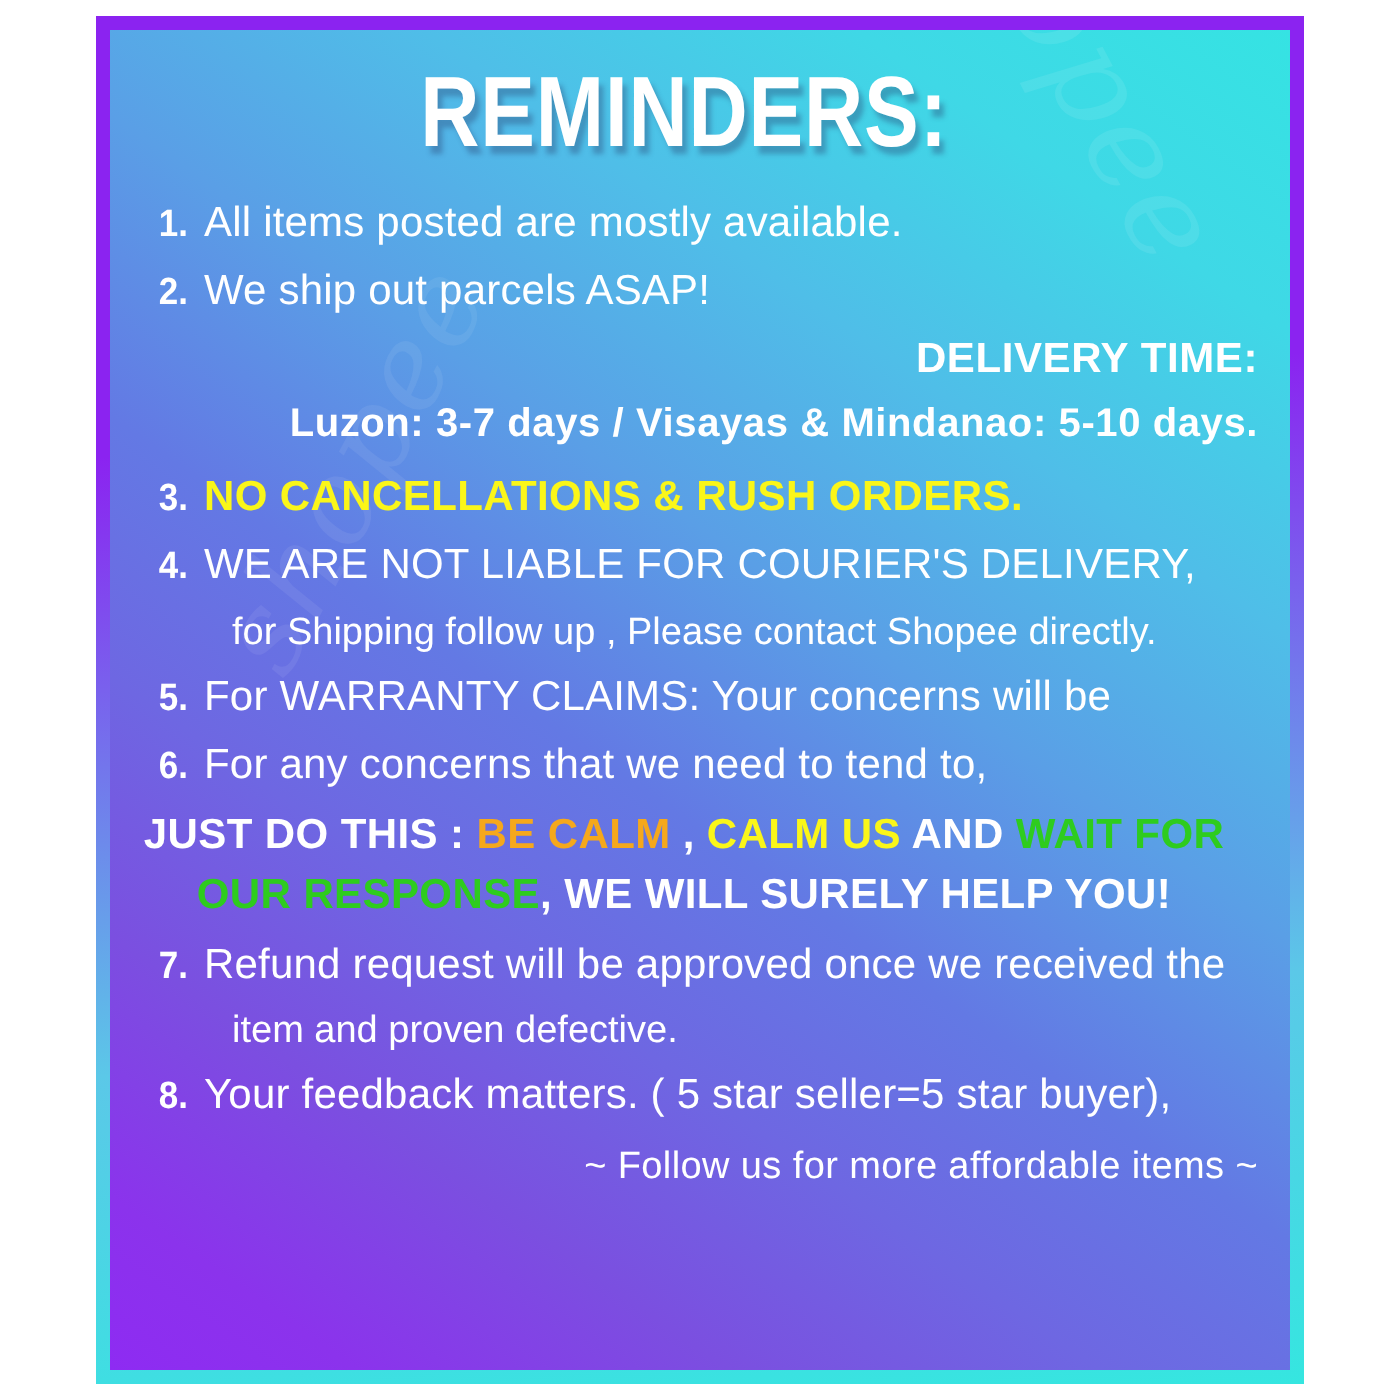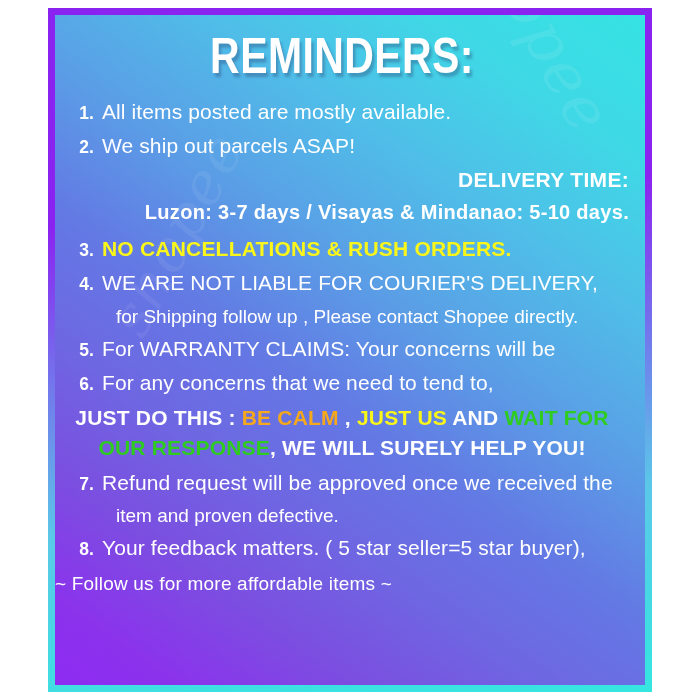--- a/index.html
+++ b/index.html
@@ -168,21 +168,21 @@
     line-height: 1.42;
     margin: 2px 0 6px 0;
     padding: 0 6px;
   }
   .c-orange { color: #F5A81C; }
   .c-yellow { color: #FAF619; }
   .c-green  { color: #2ECC1E; }
 
   
   .footer {
-    text-align: left;
+    text-align: right;
     color: #ffffff;
     font-family: "Liberation Sans Narrow", "Liberation Sans", sans-serif;
     font-size: 19px;
     letter-spacing: 0.2px;
     margin-top: 10px;
   }
 </style>
 </head>
 <body>
 
@@ -223,21 +223,21 @@
       <div class="row">
         <span class="num">5.</span>
         <span class="txt">For WARRANTY CLAIMS: Your concerns will be</span>
       </div>
 
       <div class="row">
         <span class="num">6.</span>
         <span class="txt">For any concerns that we need to tend to,</span>
       </div>
 
-      <div class="emph"><span>JUST DO THIS : </span><span class="c-orange">BE CALM</span><span> , </span><span class="c-yellow">JUST US</span><span> AND </span><span class="c-green">WAIT FOR</span> <span class="c-green">OUR RESPONSE</span><span>, WE WILL SURELY HELP YOU!</span></div>
+      <div class="emph"><span>JUST DO THIS : </span><span class="c-orange">BE CALM</span><span> , </span><span class="c-yellow">CALM US</span><span> AND </span><span class="c-green">WAIT FOR</span> <span class="c-green">OUR RESPONSE</span><span>, WE WILL SURELY HELP YOU!</span></div>
 
       <div class="row">
         <span class="num">7.</span>
         <span class="txt">Refund request will be approved once we received the</span>
       </div>
       <div class="cont">item and proven defective.</div>
 
       <div class="row">
         <span class="num">8.</span>
         <span class="txt">Your feedback matters. ( 5 star seller=5 star buyer),</span>

